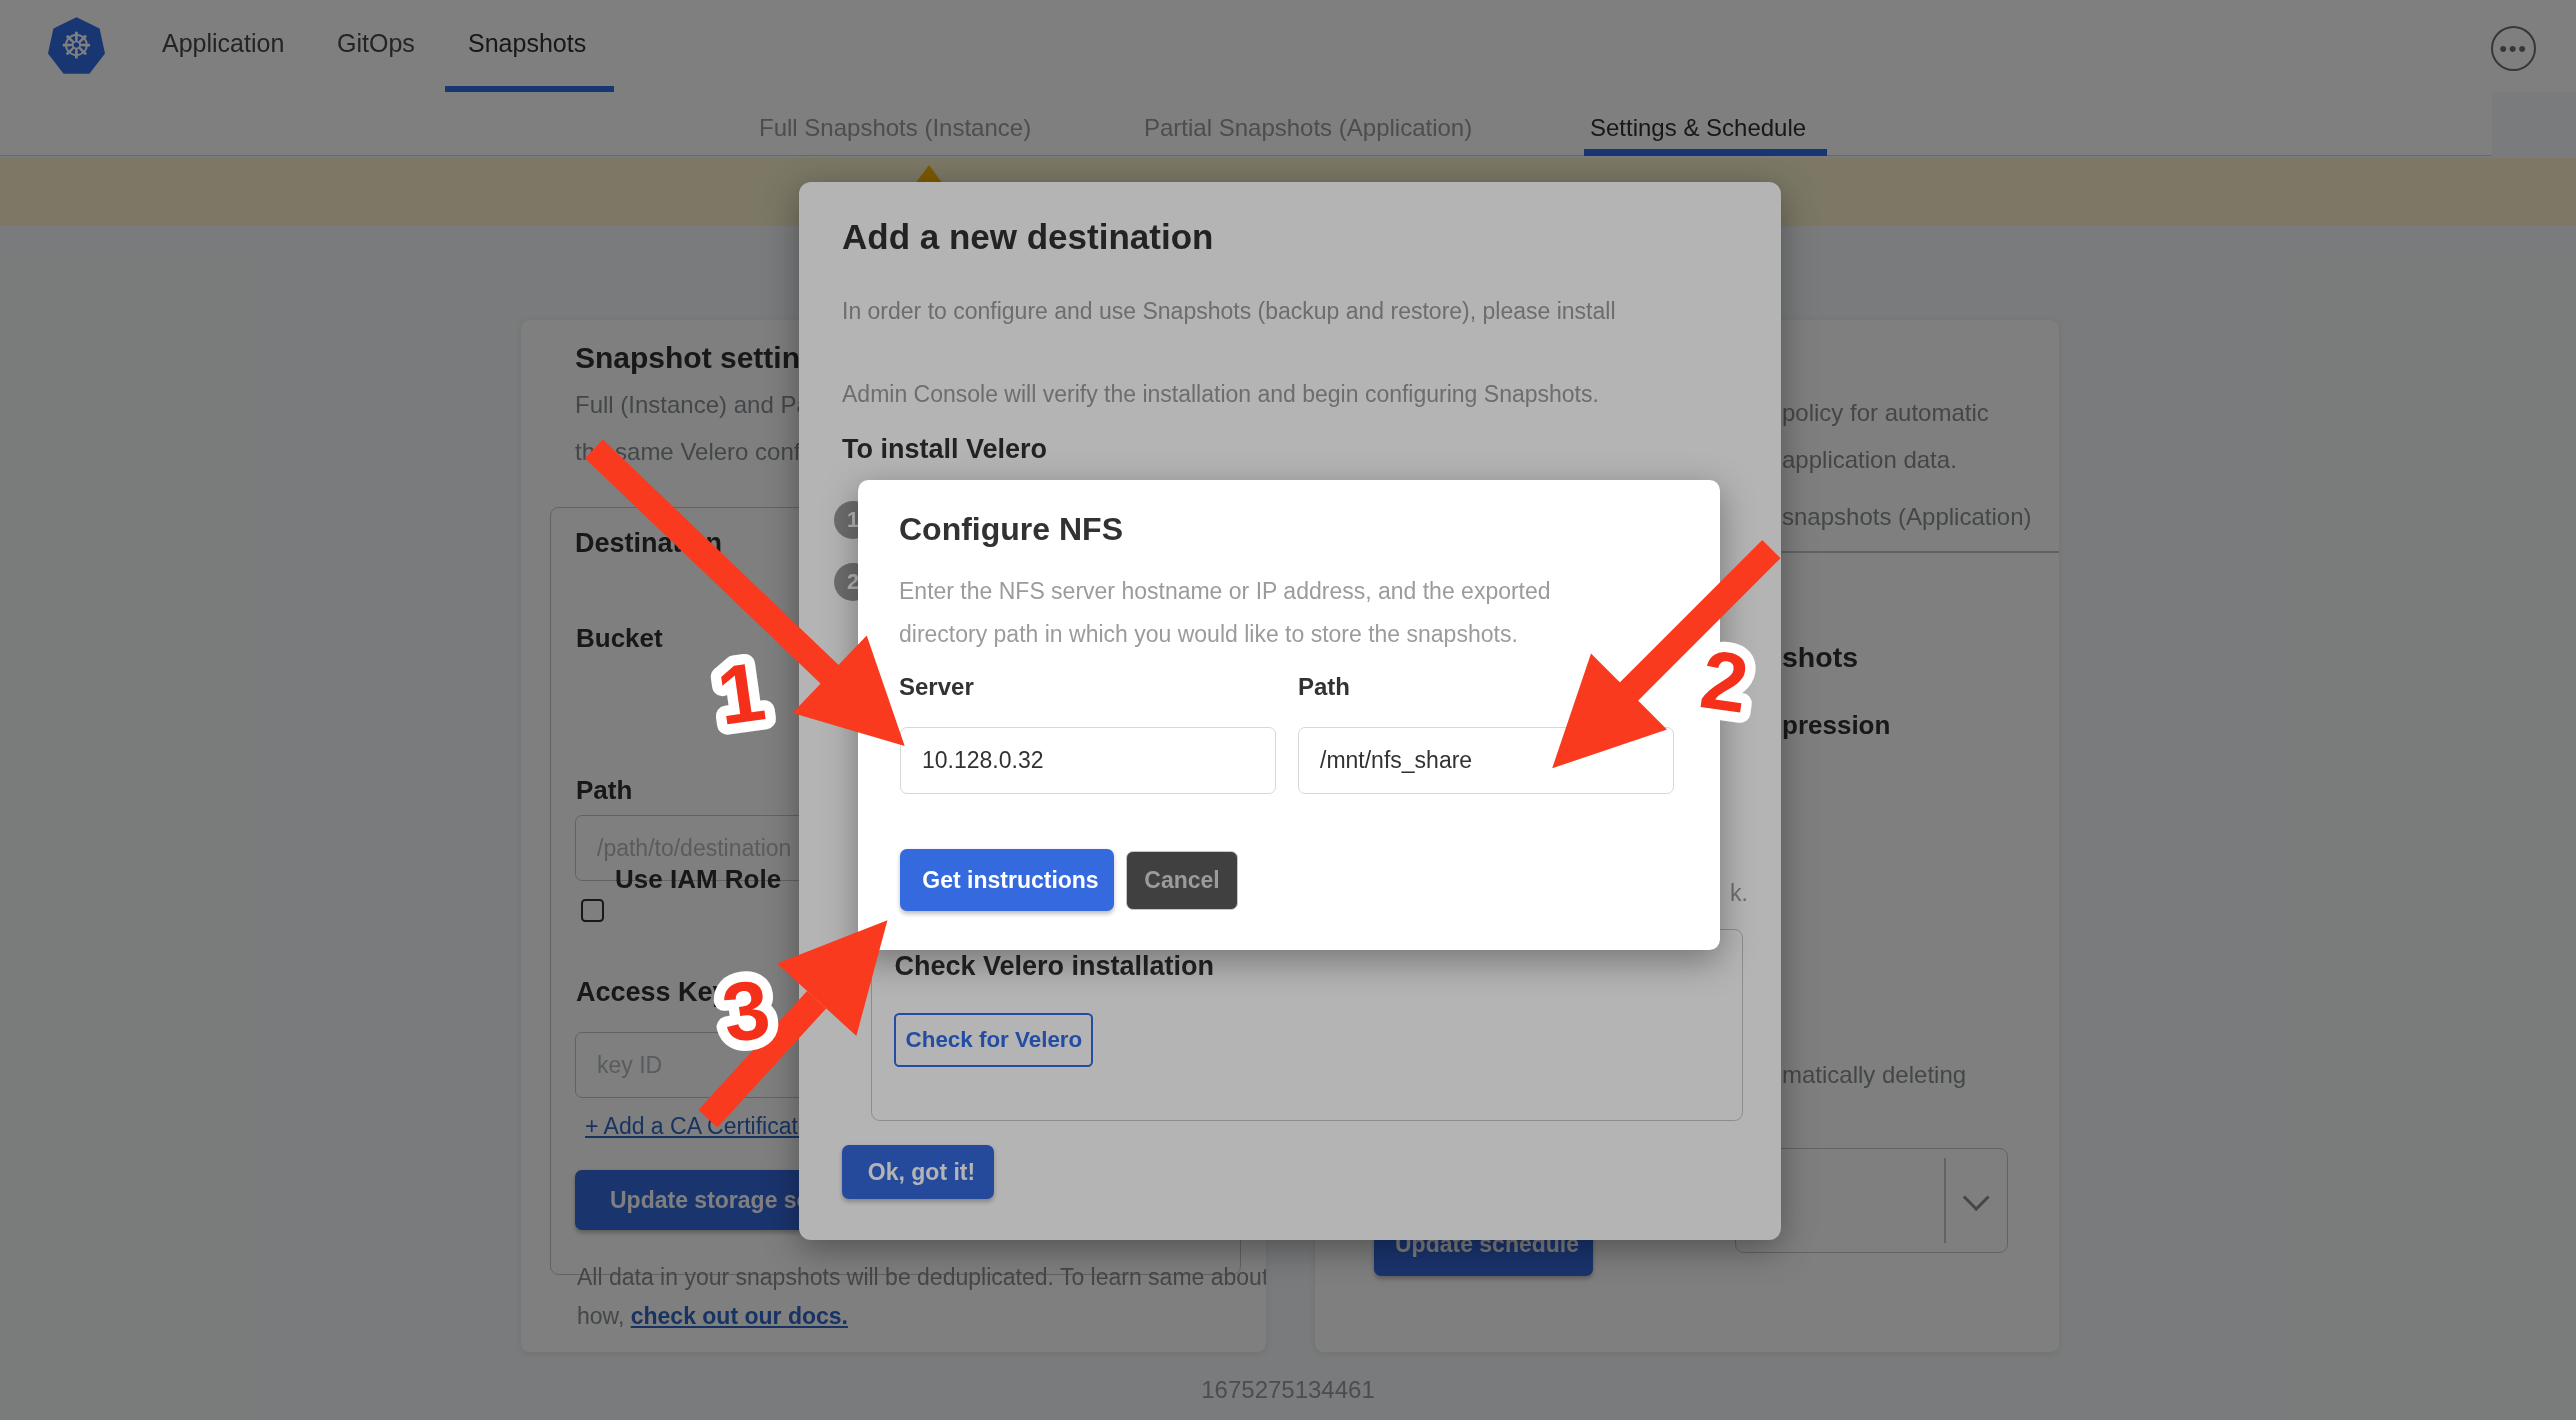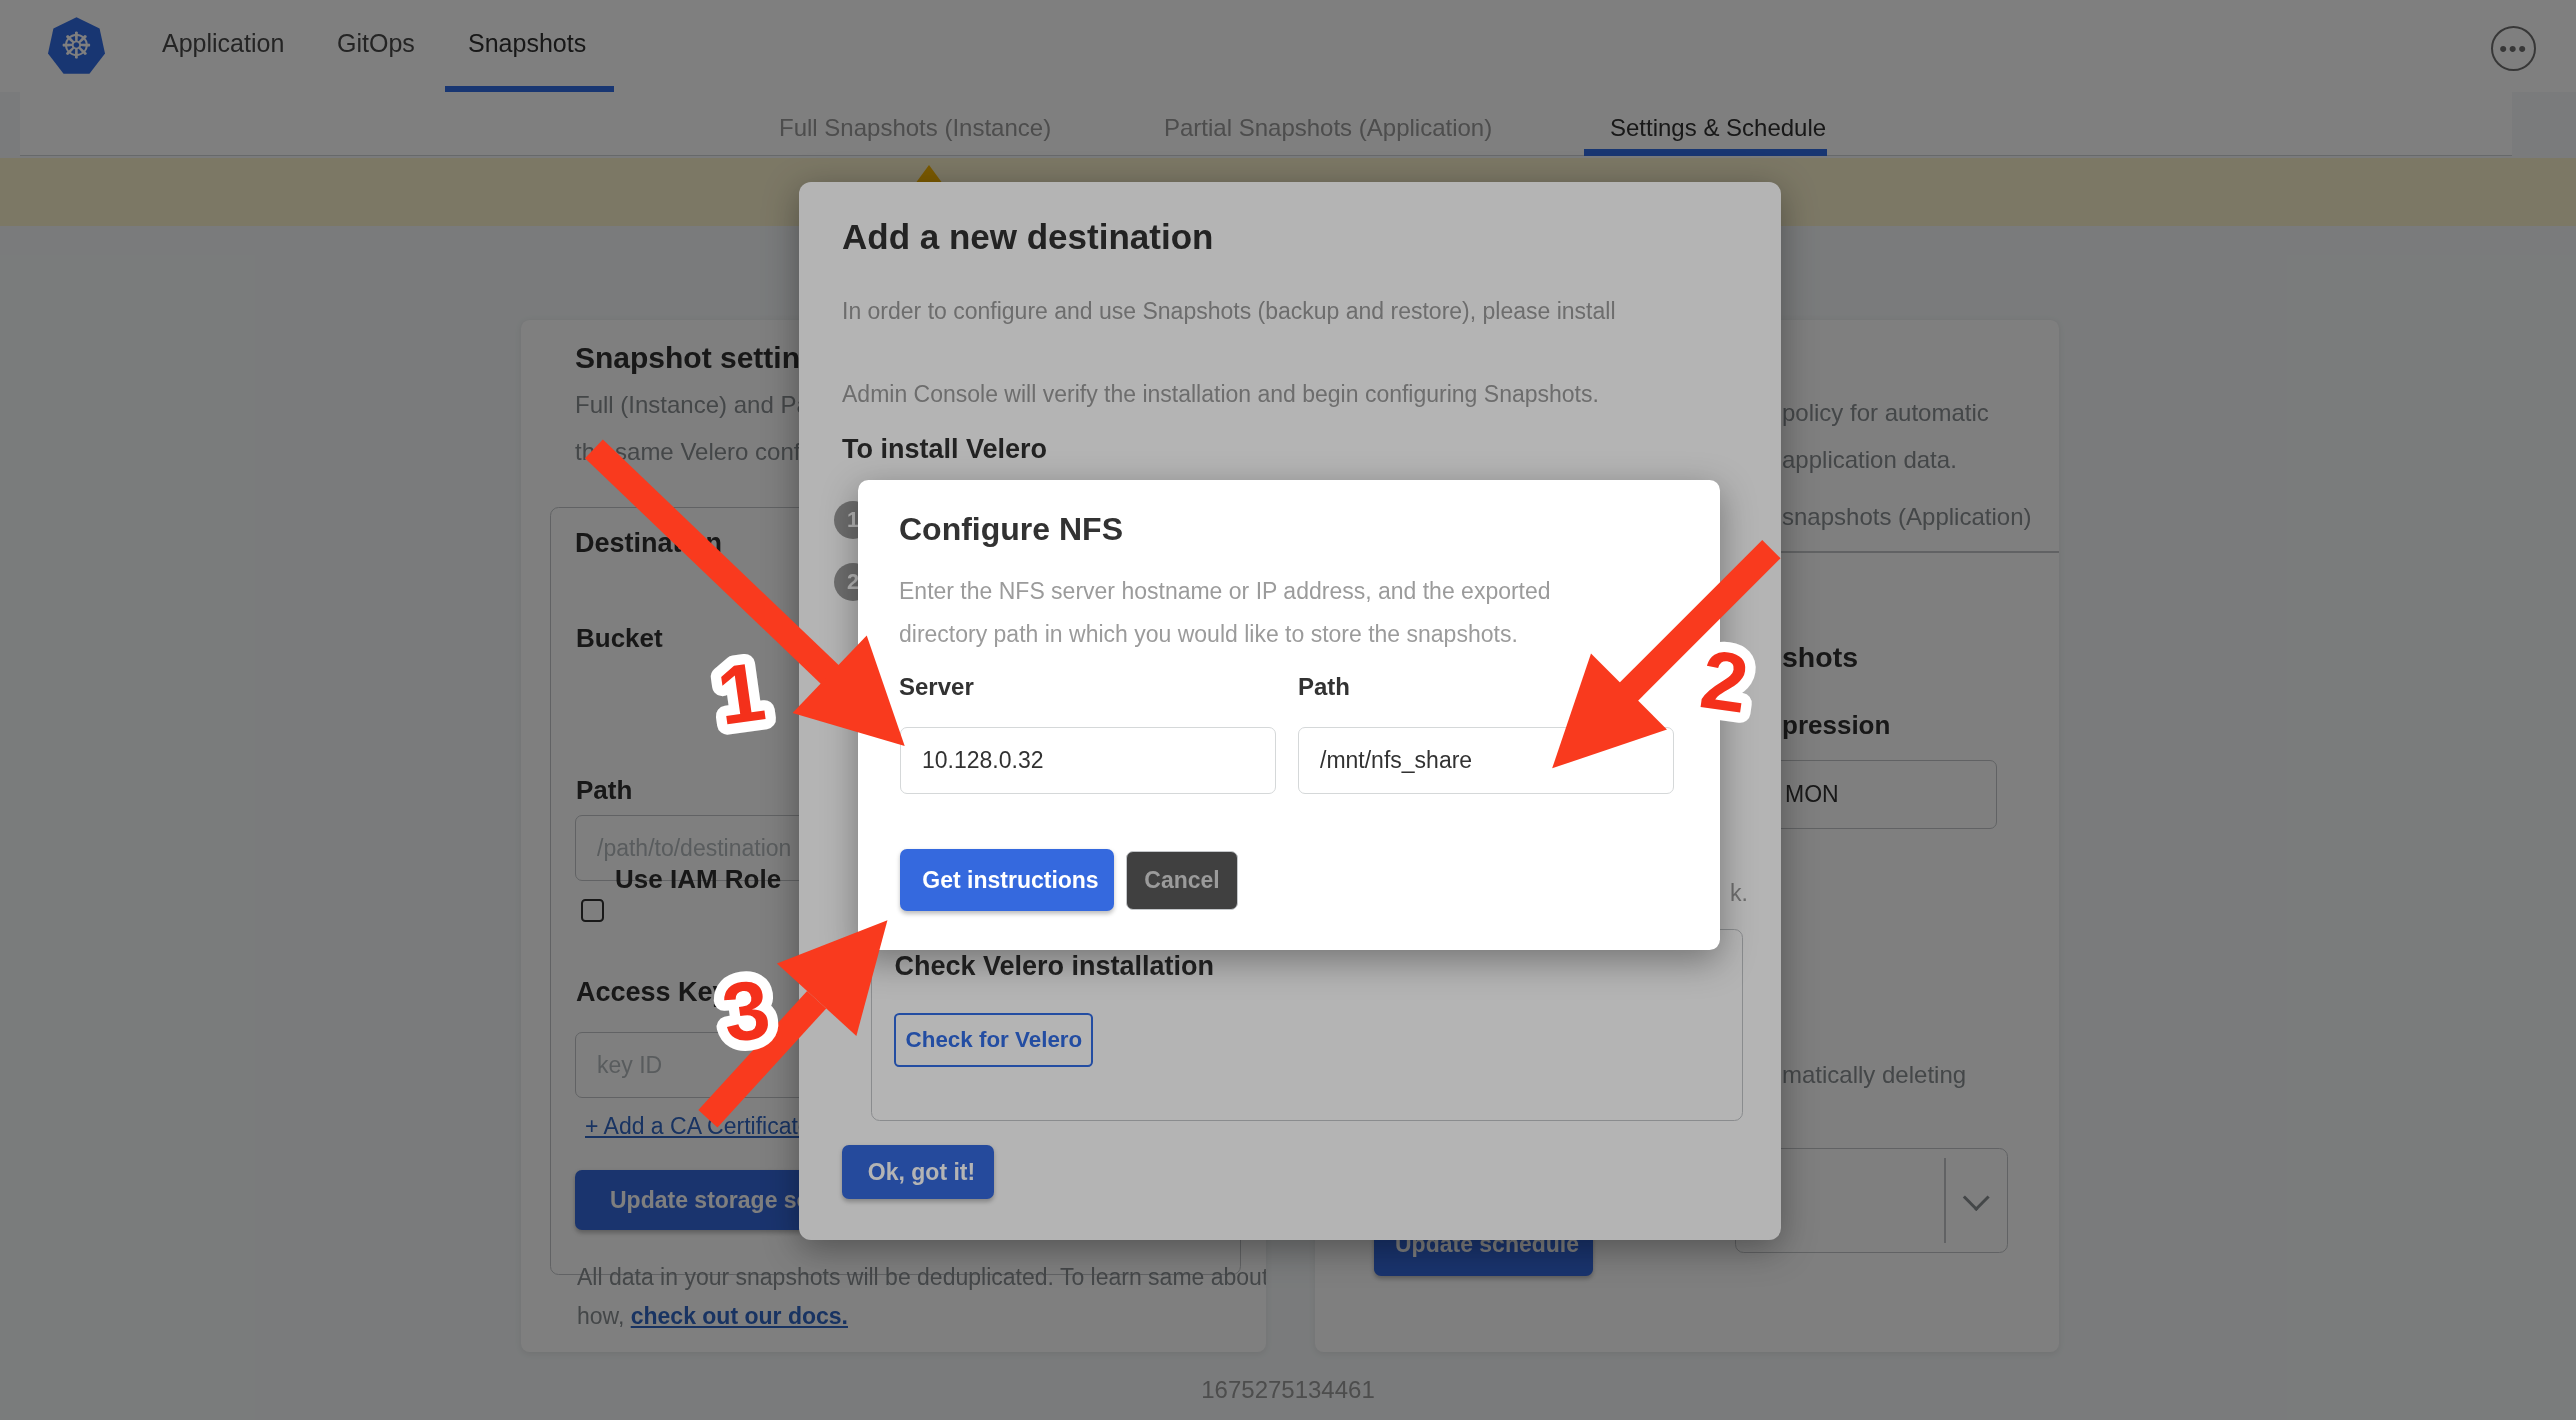--- a/index.html
+++ b/index.html
@@ -11,21 +11,21 @@
   .k8s-logo{left:48px;top:17.3px;width:57px;height:57px;background:#326de6;
     clip-path:polygon(50% 0%,90.5% 19.5%,100% 63.7%,72.7% 99%,27.3% 99%,0% 63.7%,9.5% 19.5%);
     display:flex;align-items:center;justify-content:center;color:#fff;font-size:36px;}
   .top-tab{top:29px;font-size:25px;color:#4a4a4a;}
   .top-tab.active{color:#323232;}
   .top-underline{left:445px;top:86px;width:169px;height:6px;background:#326de6;}
   .ellipsis-btn{left:2491px;top:26px;width:45px;height:45px;border:2.6px solid #717171;
     border-radius:50%;color:#717171;display:flex;align-items:center;justify-content:center;
     font-size:22.4px;letter-spacing:1.7px;box-sizing:border-box;}
   
-  .subnav{left:0;top:92px;width:2492px;height:64px;background:#ffffff;border-bottom:1.7px solid #d0d4d6;box-sizing:border-box;margin-left:20px;}
+  .subnav{left:0;top:92px;width:2492px;height:64px;background:#ffffff;border-bottom:1.7px solid #d0d4d6;box-sizing:border-box;}
   .sub-tab{top:22.4px;font-size:24px;color:#9b9b9b;}
   .sub-tab.active{color:#323232;}
   .sub-underline{left:1584px;top:149px;width:243px;height:7px;background:#326de6;}
   
   .banner{left:0;top:158px;width:2576px;height:68px;background:#f9f1cc;}
   .warn-triangle{left:915px;top:165px;width:0;height:0;border-left:14.7px solid transparent;
     border-right:14.7px solid transparent;border-bottom:19px solid #f7b500;}
   
   .card{background:#ffffff;border-radius:8.6px;box-shadow:0 1.7px 7px rgba(0,0,0,.08);overflow:hidden;}
   .card-left{left:521px;top:320px;width:745px;height:1032px;}
@@ -128,21 +128,20 @@
   </section>
 
   <section class="abs card card-right">
     <div class="abs muted frag" style="left:467px;top:79px;">policy for automatic</div>
     <div class="abs muted frag" style="left:467px;top:126px;">application data.</div>
     <div class="abs muted frag" style="left:467px;top:183px;">snapshots (Application)</div>
     <div class="abs hr" style="left:371px;top:231px;width:373px;"></div>
 
     <div class="abs flabel frag" style="left:467px;top:321px;font-size:28.5px;">shots</div>
     <div class="abs flabel frag" style="left:467px;top:390px;">pression</div>
-    <div class="abs inp" style="left:414px;top:440px;width:268px;height:69px;display:flex;align-items:center;padding-left:55px;">MON</div>
 
     <div class="abs muted frag" style="left:467px;top:741px;">matically deleting</div>
 
     <div class="abs inp" style="left:420px;top:828px;width:273px;height:105px;border-radius:8.6px;"></div>
     <div class="abs" style="left:629px;top:838px;width:1.7px;height:85px;background:#c4c7ca;"></div>
     <div class="abs chev" style="left:652px;top:868px;"></div>
 
     <div class="abs btn-blue" style="left:59px;top:893px;width:212px;height:63px;">Update schedule</div>
   </section>
 

